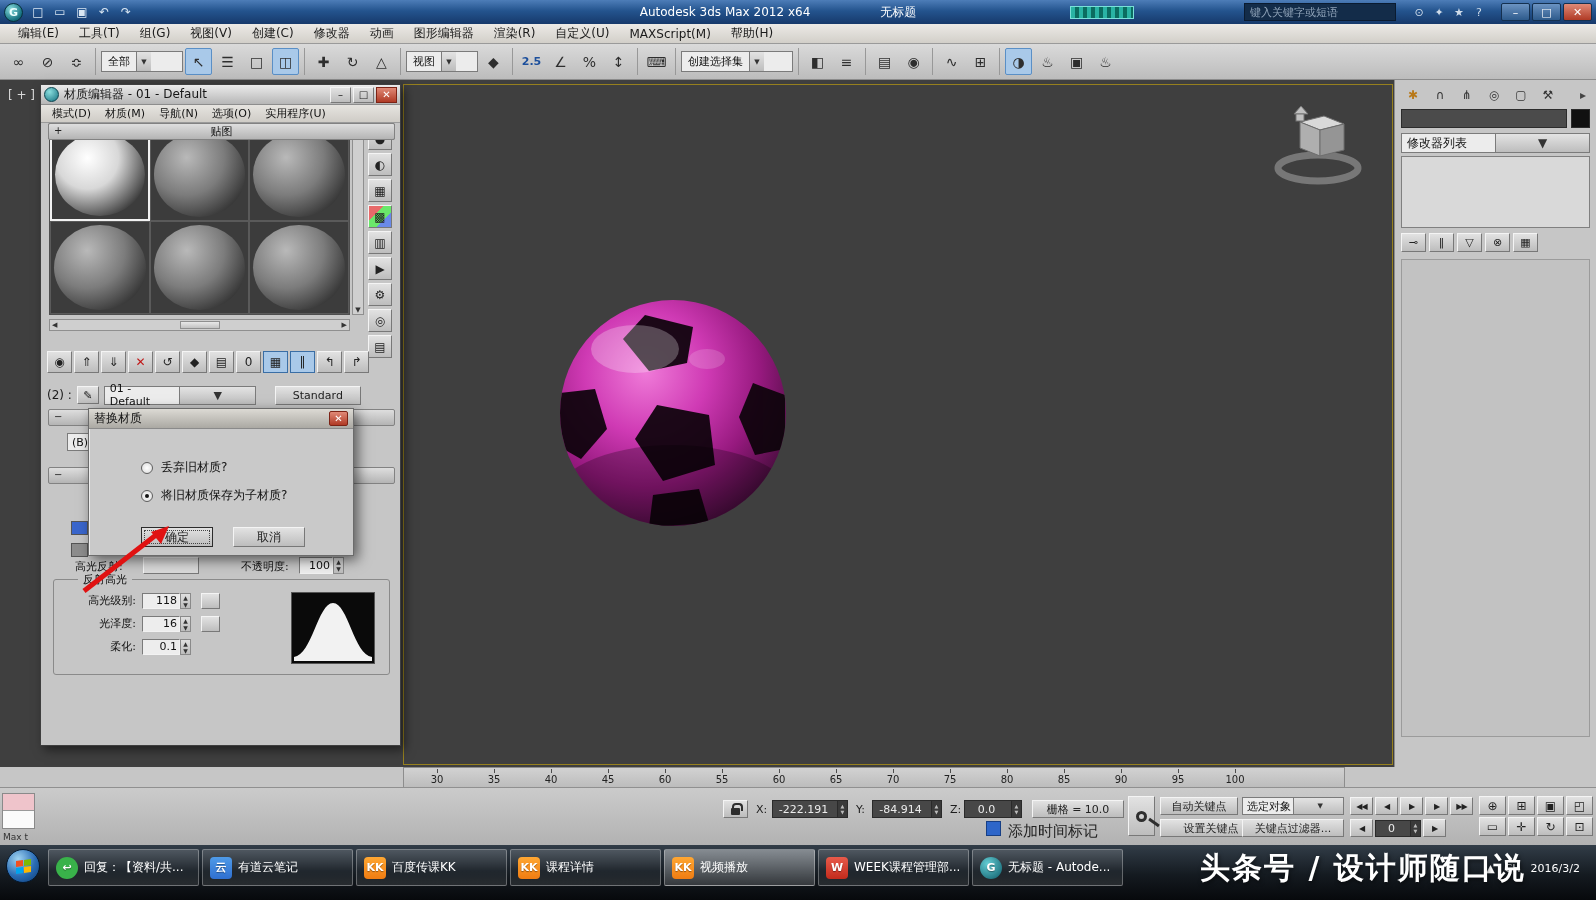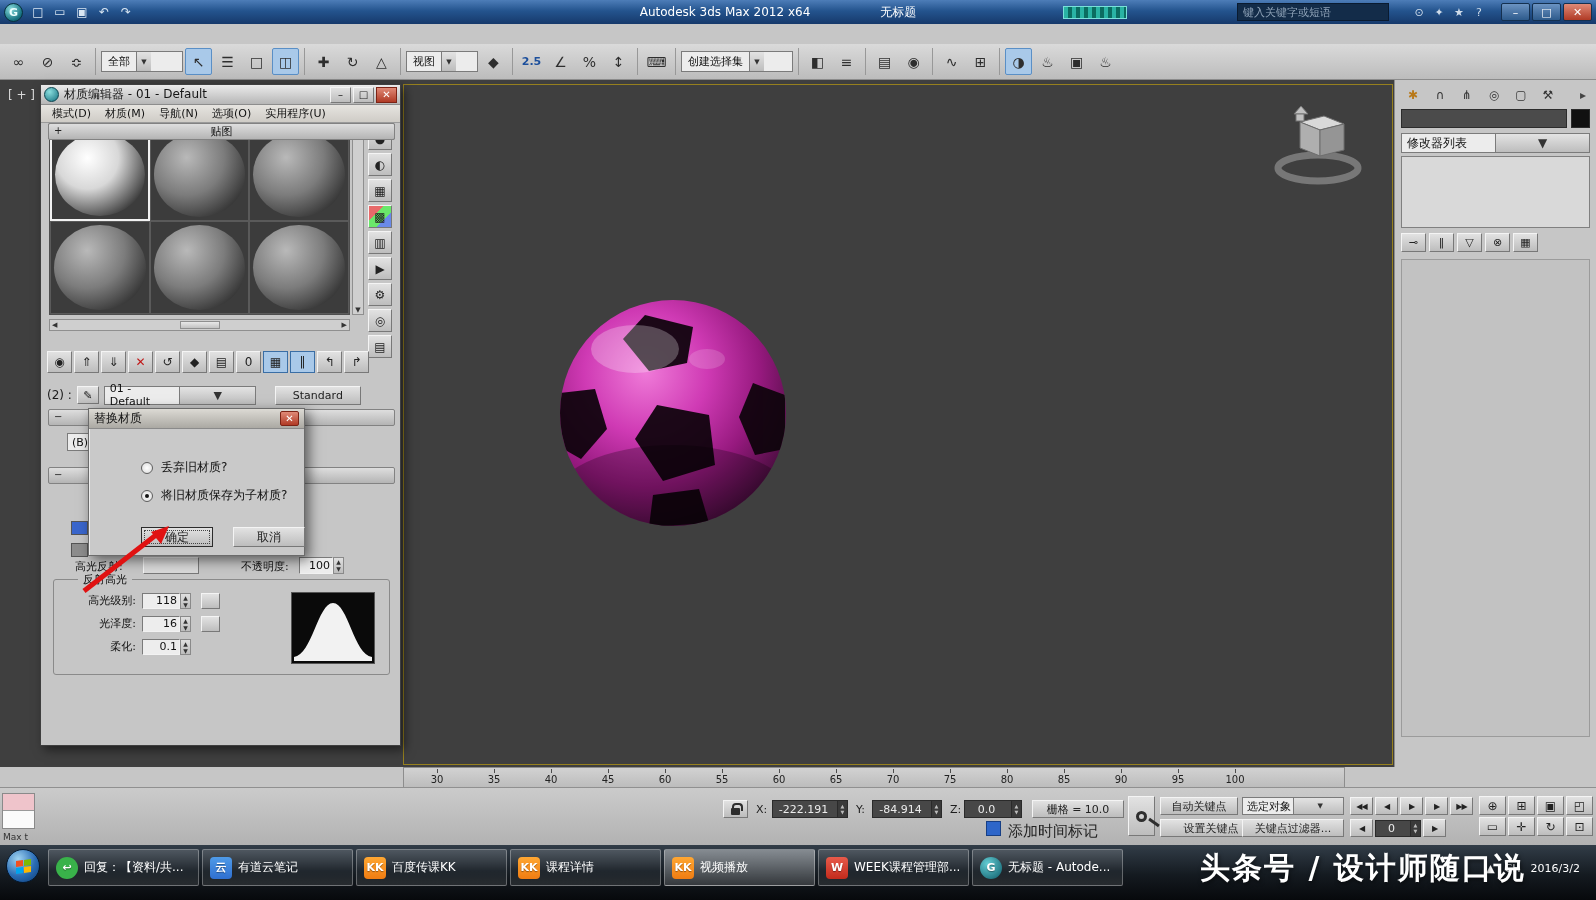--- a/index.html
+++ b/index.html
@@ -6,21 +6,21 @@
 body{font-family:"DejaVu Sans","Liberation Sans",sans-serif;font-size:12px;color:#111;background:#555}
 #screen{position:relative;width:1596px;height:900px;overflow:hidden;background:#c6c6c6}
 
 
 .titlebar{position:absolute;left:0;top:0;width:100%;height:24px;background:linear-gradient(#4d7db8,#24548e 45%,#16396b);display:flex;align-items:center;padding:0 4px;color:#fff;z-index:12}
 .app-orb{width:19px;height:19px;border-radius:50%;background:radial-gradient(circle at 35% 30%,#8adede,#15707f 70%,#0a4550);border:1px solid #08323c;display:flex;align-items:center;justify-content:center;font-size:11px;font-weight:bold;color:#eaffff;margin-right:4px;flex:none}
 .qat-btn{width:22px;height:19px;display:flex;align-items:center;justify-content:center;color:#d9e6f2;font-size:12px;border-radius:2px;flex:none}
 .title-center{position:absolute;left:420px;right:460px;top:0;height:24px;display:flex;align-items:center;justify-content:center;gap:70px;font-size:12px;color:#fff;pointer-events:none}
 .tb-right{margin-left:auto;display:flex;align-items:center}
 .comm-widget{width:64px;height:13px;border:1px solid #79e0d8;background:repeating-linear-gradient(90deg,#29b3a4 0 4px,#0b6c60 4px 8px);margin-right:110px}
-.ic-field{display:flex;align-items:center;background:#132c49;border:1px solid #0a1b30;height:18px;padding-right:2px;margin-right:20px}
+.ic-field{display:flex;align-items:center;background:#132c49;border:1px solid #0a1b30;height:18px;padding-right:2px;margin-right:13px}
 .ic-input{background:transparent;border:0;outline:0;color:#9fb3c8;font-size:11px;width:148px;padding:0 5px;font-family:inherit}
 .ic-input::placeholder{color:#8fa3b8}
 .ic-btn{width:20px;height:18px;display:flex;align-items:center;justify-content:center;color:#cfdcea;font-size:11px}
 .win-controls{display:flex;margin-left:10px}
 .wbtn{width:29px;height:18px;display:flex;align-items:center;justify-content:center;font-size:11px;color:#fff;background:linear-gradient(#6b93c2,#2d5a8b);border:1px solid #14304f;border-radius:2px;margin-left:2px}
 .wbtn.close{background:linear-gradient(#e08a77,#b03a25)}
 
 
 .menubar{position:absolute;left:0;top:24px;width:100%;height:20px;background:linear-gradient(#eceae6,#d2cfc9);border-bottom:1px solid #9a9a9a;display:flex;align-items:center;padding-left:8px;z-index:11}
 .menu-item{padding:0 10px;font-size:12px;color:#1b1b1b;height:100%;display:flex;align-items:center}
@@ -105,21 +105,21 @@
 .spec-row .sp100{position:absolute;left:286px;top:0;height:17px}
 .spec-group{position:absolute;left:12px;top:494px;width:337px;height:96px;border:1px solid #8a8a8a;border-radius:3px}
 .spec-group .gtitle{position:absolute;left:24px;top:-8px;background:#c6c6c6;padding:0 5px;font-size:11px}
 .sg-row{position:absolute;left:10px;height:17px;font-size:11px;display:flex;align-items:center}
 .sg-lab{width:72px;text-align:right;margin-right:6px}
 .sg-field{width:38px;height:16px}
 .sg-btn{width:19px;height:16px;margin-left:10px}
 .curvebox{position:absolute;right:14px;top:12px;width:84px;height:72px;background:#0a0a0a;border:1px solid #555}
 
 
-.dialog{position:absolute;left:88px;top:408px;width:217px;height:148px;background:#c9c9c9;border:1px solid #6b6b6b;box-shadow:inset 1px 1px 0 #efefef,4px 4px 12px rgba(0,0,0,.55);z-index:30}
+.dialog{position:absolute;left:88px;top:408px;width:266px;height:148px;background:#c9c9c9;border:1px solid #6b6b6b;box-shadow:inset 1px 1px 0 #efefef,4px 4px 12px rgba(0,0,0,.55);z-index:30}
 .dlg-title{height:20px;background:linear-gradient(#dcdad4,#aba9a3);border-bottom:1px solid #8a8a8a;display:flex;align-items:center;padding:0 5px;font-size:12px;color:#101010}
 .dlg-close{margin-left:auto;width:19px;height:15px;background:linear-gradient(#e08a77,#b03a25);border:1px solid #7c2315;color:#fff;font-size:10px;display:flex;align-items:center;justify-content:center;border-radius:2px}
 .radio-row{position:absolute;left:52px;display:flex;align-items:center;gap:8px;font-size:12px}
 .radio{width:12px;height:12px;border-radius:50%;background:radial-gradient(#ffffff,#d8d8d8);border:1px solid #5f5f5f;position:relative;flex:none}
 .radio.checked::after{content:"";position:absolute;left:3px;top:3px;width:4px;height:4px;border-radius:50%;background:#141414}
 .dlg-btn{position:absolute;top:118px;width:72px;height:20px;font-size:12px}
 .dlg-btn.default{border-color:#2c2c2c;outline:1px dotted #444;outline-offset:-4px}
 .red-arrow{position:absolute;left:70px;top:503px;z-index:40;pointer-events:none}
 
 
@@ -198,20 +198,34 @@
       <div class="ic-btn">★</div>
       <div class="ic-btn">?</div>
       <div class="win-controls">
         <div class="wbtn">–</div>
         <div class="wbtn">□</div>
         <div class="wbtn close">✕</div>
       </div>
     </div>
   </div>
 
+  <div class="menubar">
+    <div class="menu-item">编辑(E)</div>
+    <div class="menu-item">工具(T)</div>
+    <div class="menu-item">组(G)</div>
+    <div class="menu-item">视图(V)</div>
+    <div class="menu-item">创建(C)</div>
+    <div class="menu-item">修改器</div>
+    <div class="menu-item">动画</div>
+    <div class="menu-item">图形编辑器</div>
+    <div class="menu-item">渲染(R)</div>
+    <div class="menu-item">自定义(U)</div>
+    <div class="menu-item">MAXScript(M)</div>
+    <div class="menu-item">帮助(H)</div>
+  </div>
 
   <div class="toolbar">
     <div class="ticon">∞</div>
     <div class="ticon">⊘</div>
     <div class="ticon">≎</div>
     <div class="tsep"></div>
     <div class="tdrop" style="width:82px">
       <span class="tdrop-text">全部</span>
       <span class="darr">▼</span>
     </div>

